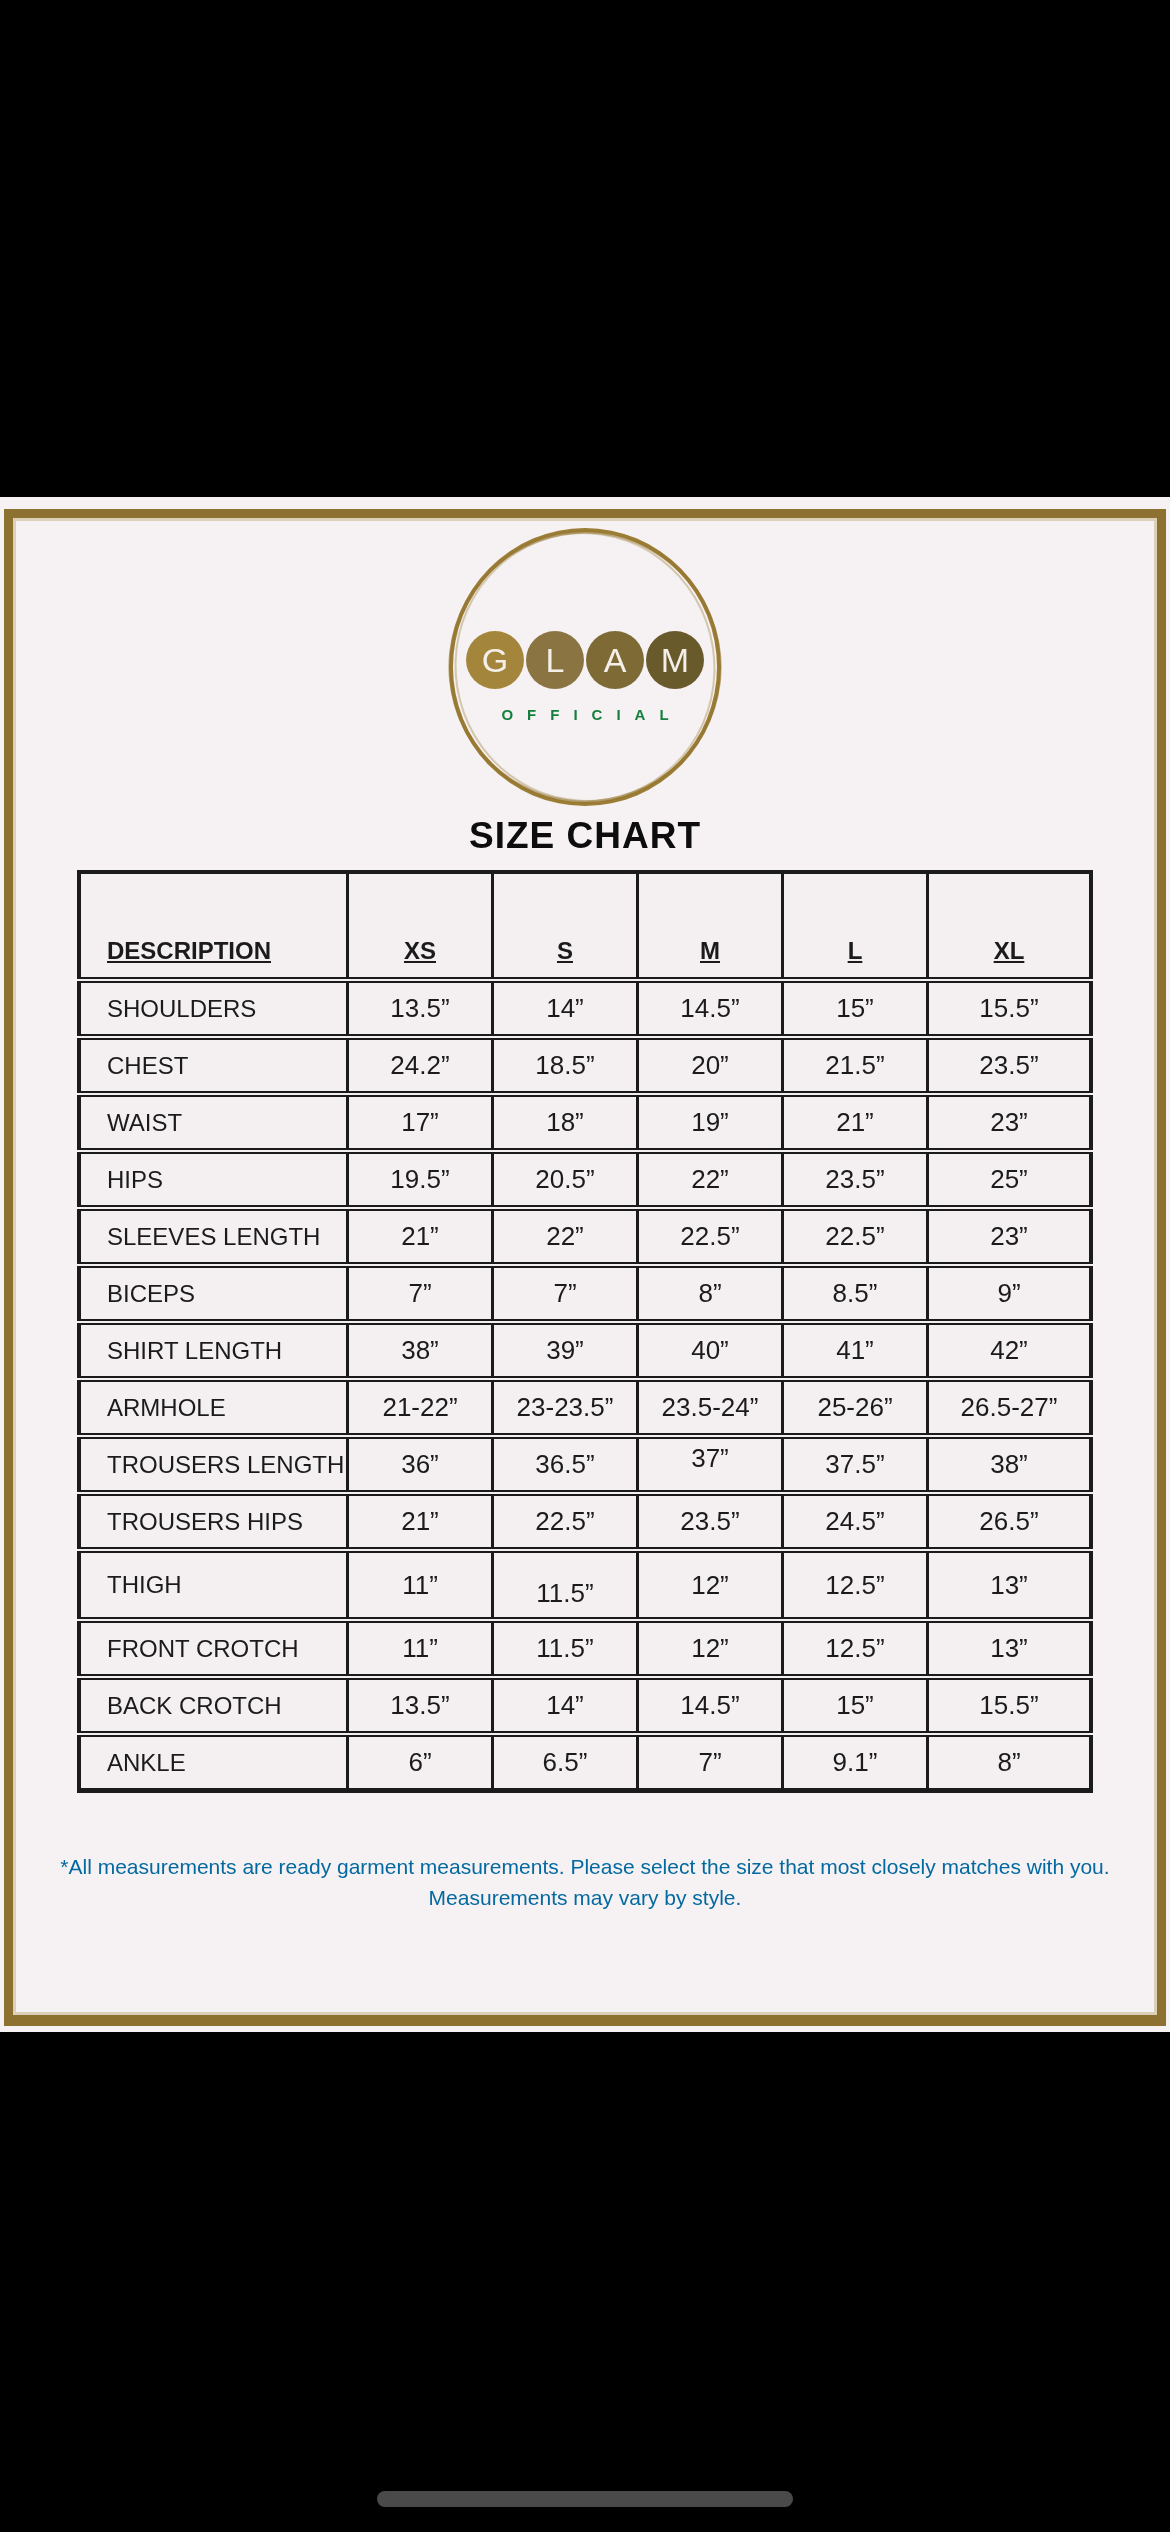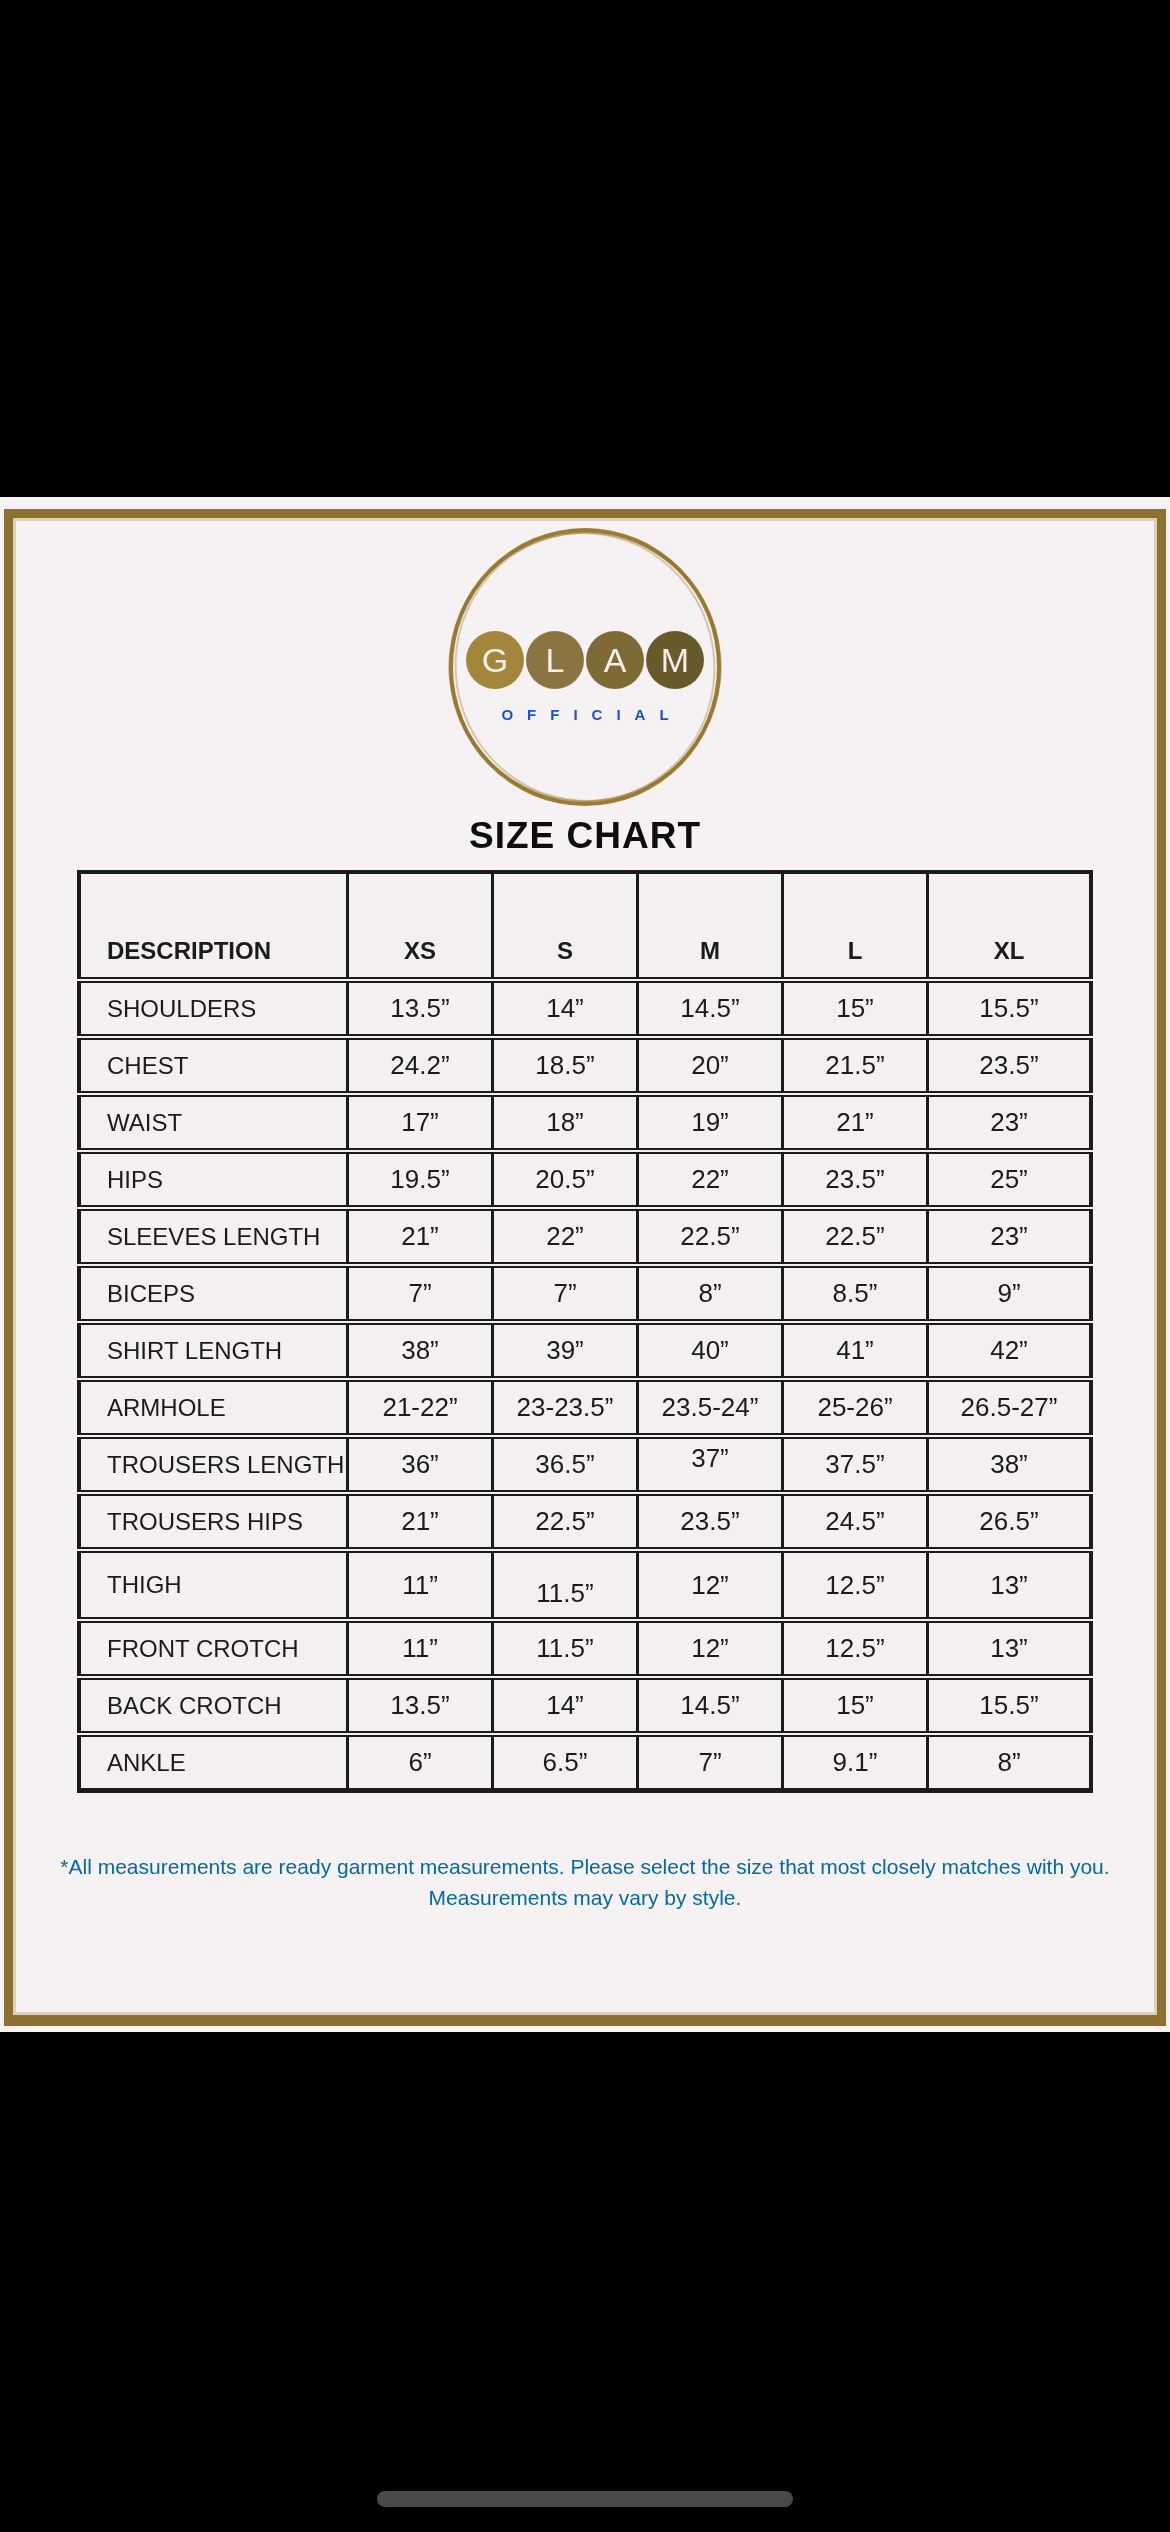--- a/index.html
+++ b/index.html
@@ -30,36 +30,36 @@
   .logo-ring::before { content:""; position:absolute; inset:-3px; border-radius:50%;
     border:3px solid rgba(150,119,49,.55); transform:rotate(7deg) scale(1.012,.988); }
   .logo-ring::after { content:""; position:absolute; inset:1px; border-radius:50%;
     border:2px solid rgba(150,119,49,.35); transform:rotate(-9deg) scale(.995,1.008); }
   .letters { position:absolute; top:103px; left:0; right:0;
     display:flex; justify-content:center; gap:2px; }
   .letter-circle { width:58px; height:58px; border-radius:50%;
     display:flex; align-items:center; justify-content:center; }
   .letter-circle span { color:#f5efe9; font-size:34px; font-weight:400; line-height:1; }
   .official { position:absolute; top:178px; left:0; right:0;
-    color:#1d4ed8; font-size:15px; font-weight:bold;
+    color:#15803d; font-size:15px; font-weight:bold;
     letter-spacing:14px; text-indent:14px; }
 
   
   .title { margin:10px 0 14px; font-size:37px; font-weight:bold;
     letter-spacing:1px; color:#0d0d0d; line-height:40px; }
 
   
   table.size-table {
     width:958px; margin:0 auto; border-collapse:collapse; table-layout:fixed;
     color:#1b1b1b; background:#f4eff0;
   }
   .size-table th, .size-table td { border:3px solid #1b1b1b; }
   .size-table th { height:90px; vertical-align:bottom; padding-bottom:12px;
     font-size:24px; font-weight:bold; text-align:center;
-    border-top:4px solid #1b1b1b; border-bottom:6px double #1b1b1b; }
+    border-top:4px solid #1b1b1b; border-bottom:6px double #1b1b1b;text-decoration:underline; }
   .size-table th.col-desc { text-align:left; padding-left:26px; width:238px; }
   .size-table th.col-size { width:140px; }
   .size-table th.col-xl { width:158px; }
   .size-table td { height:49px; font-size:26px; text-align:center;
     border-top:6px double #1b1b1b; border-bottom:6px double #1b1b1b; }
   .size-table td.rowlabel { text-align:left; padding-left:26px; font-size:24px; }
   .size-table th:first-child, .size-table td:first-child { border-left:4px solid #1b1b1b; }
   .size-table th:last-child,  .size-table td:last-child  { border-right:4px solid #1b1b1b; }
   .size-table tbody tr:last-child td { border-bottom:5px solid #1b1b1b; }
   .size-table td span { position:relative; display:inline-block; }

